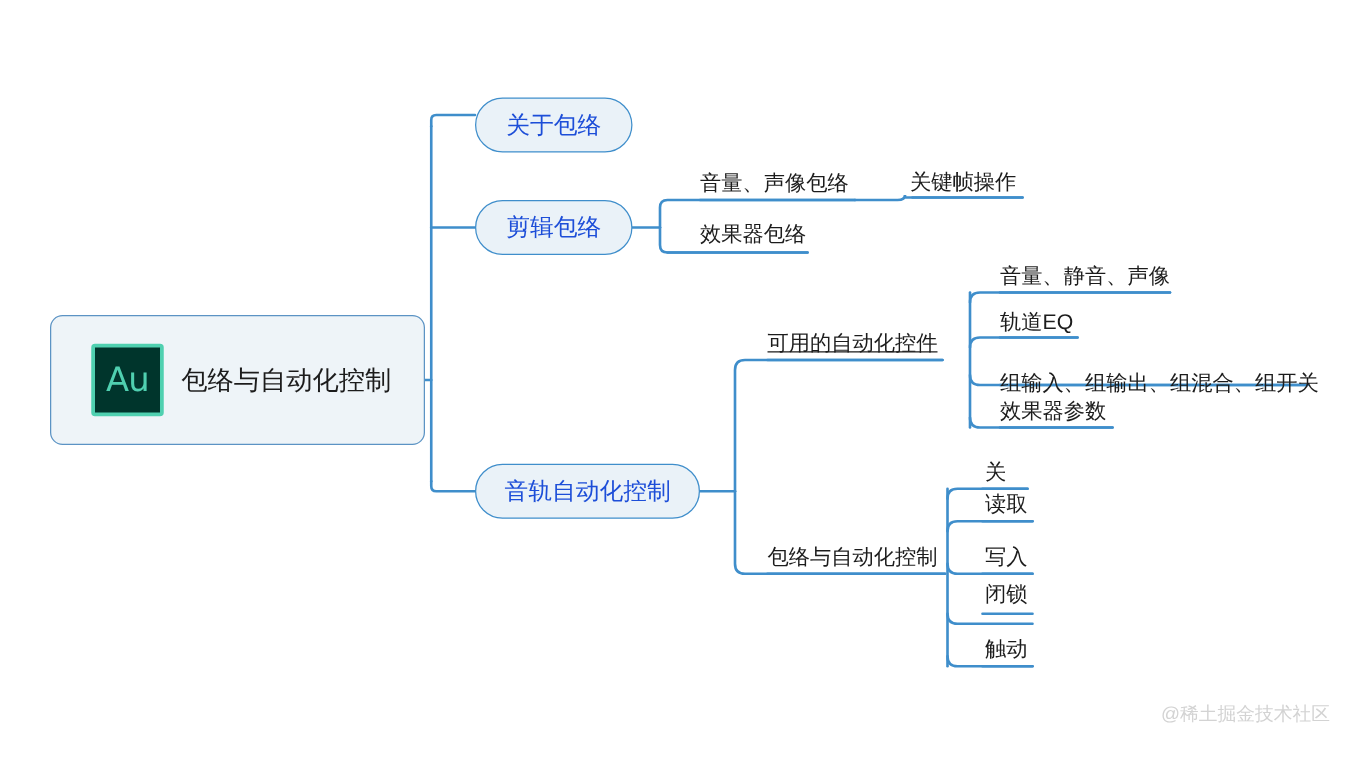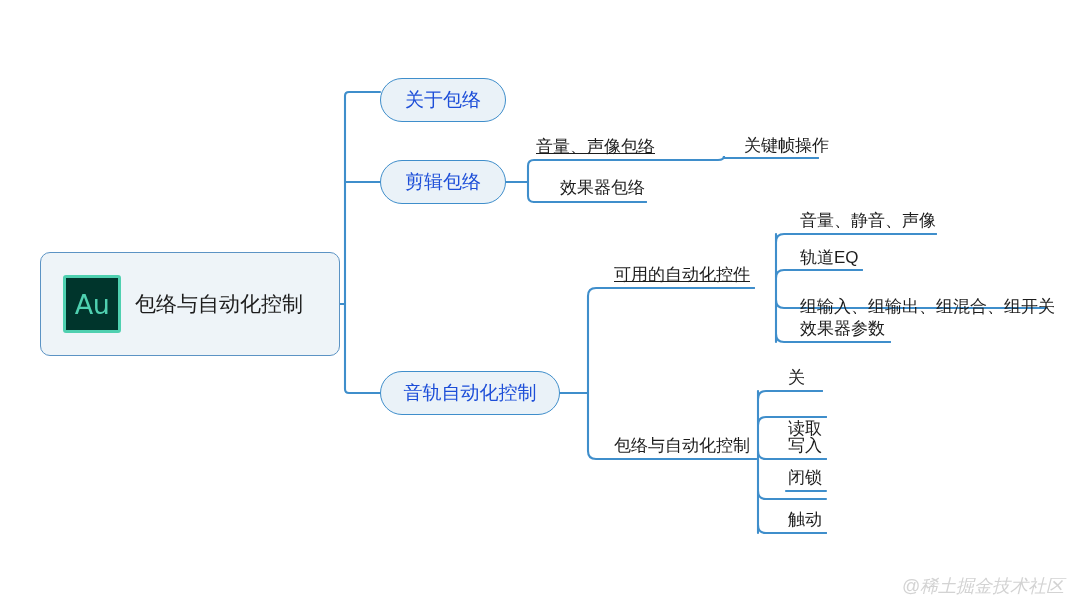--- a/index.html
+++ b/index.html
@@ -36,21 +36,21 @@
     left: 40px;
     top: 252px;
     width: 300px;
     height: 104px;
     box-sizing: border-box;
     background: #eef4f8;
     border: 1.6px solid #5b93c4;
     border-radius: 10px;
     display: flex;
     align-items: center;
-    padding-left: 22px;
+    padding-left: 32px;
     gap: 14px;
   }
   .au-logo {
     width: 58px;
     height: 58px;
     box-sizing: border-box;
     background: #00352c;
     border: 3px solid #4fd0b0;
     border-radius: 3px;
     display: flex;
@@ -92,26 +92,25 @@
     color: #1c1c1c;
     font-size: 17px;
     white-space: nowrap;
     line-height: 1;
   }
 
   
   .watermark {
     position: absolute;
     right: 16px;
-    bottom: 10px;
-    font-size: 18px;
+    bottom: 27px;
+    font-size: 15px;
     color: #d3d3d3;
     white-space: nowrap;
     user-select: none;
-    font-style: italic;
   }
 </style>
 </head>
 <body>
 
 <div id="canvas">
 
   <svg class="edges" viewBox="0 0 1080 608" xmlns="http://www.w3.org/2000/svg">
     <g fill="none" stroke="#3f8ecb" stroke-width="2.1" stroke-linecap="round">
 
@@ -176,43 +175,43 @@
   </div>
 
   <div class="pill" style="left:380px; top:160px; width:126px; height:44px;">
     <span>剪辑包络</span>
   </div>
 
   <div class="pill" style="left:380px; top:371px; width:180px; height:44px;">
     <span>音轨自动化控制</span>
   </div>
 
-  <div class="leaf" style="left:536px; top:138px;text-decoration:underline;">音量、声像包络</div>
-
-  <div class="leaf" style="left:744px; top:137px;font-family:Liberation Serif, serif;">关键帧操作</div>
+  <div class="leaf" style="left:560px; top:138px;">音量、声像包络</div>
+
+  <div class="leaf" style="left:728px; top:137px;font-family:Liberation Serif, serif;">关键帧操作</div>
 
   <div class="leaf" style="left:560px; top:179px;text-align:right;">效果器包络</div>
 
   <div class="leaf" style="left:614px; top:266px;text-decoration:underline;">可用的自动化控件</div>
 
   <div class="leaf" style="left:614px; top:437px;">包络与自动化控制</div>
 
   <div class="leaf" style="left:800px; top:212px;">音量、静音、声像</div>
 
   <div class="leaf" style="left:800px; top:249px;">轨道EQ</div>
 
   <div class="leaf" style="left:800px; top:298px;">组输入、组输出、组混合、组开关</div>
 
   <div class="leaf" style="left:800px; top:320px;">效果器参数</div>
 
   <div class="leaf" style="left:788px; top:369px;">关</div>
 
-  <div class="leaf" style="left:788px; top:395px;margin-top:25px;">读取</div>
+  <div class="leaf" style="left:788px; top:395px;">读取</div>
 
   <div class="leaf" style="left:788px; top:437px;">写入</div>
 
-  <div class="leaf" style="left:788px; top:469px;">闭锁</div>
+  <div class="leaf" style="left:788px; top:469px;font-family:Liberation Mono, monospace;">闭锁</div>
 
   <div class="leaf" style="left:788px; top:511px;">触动</div>
 
   <div class="watermark">@稀土掘金技术社区</div>
 
 </div>
 
 </body></html>

